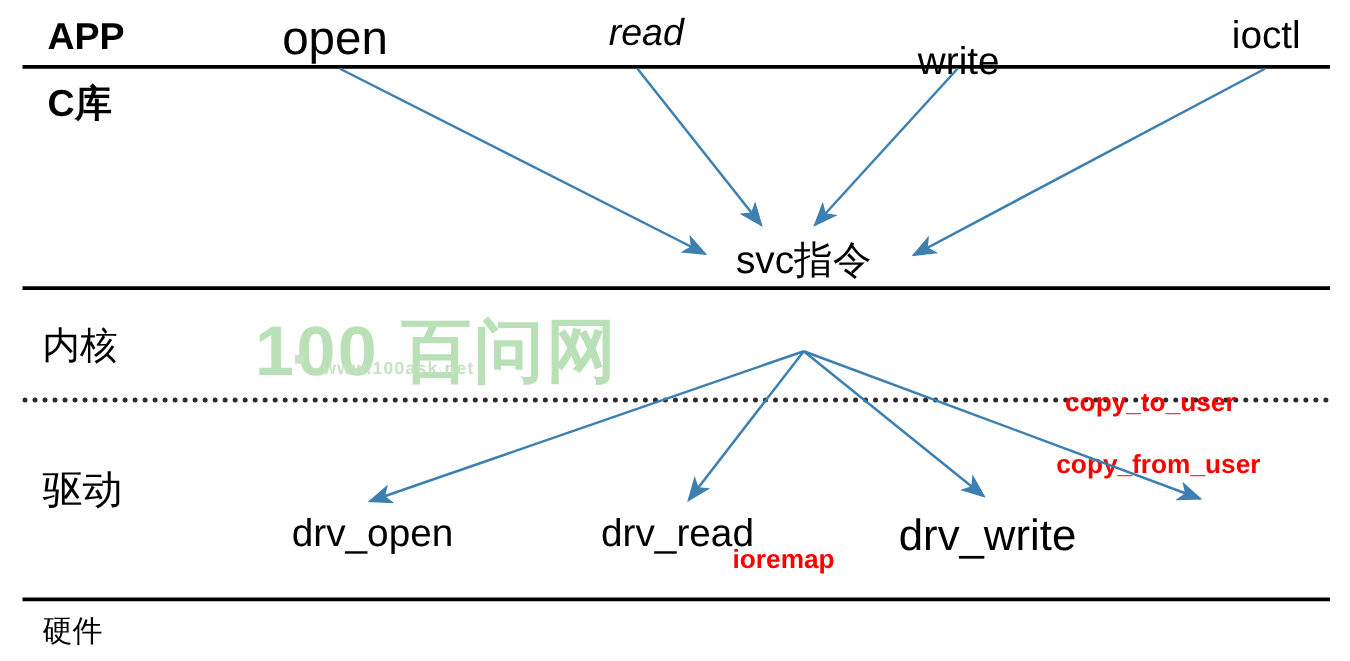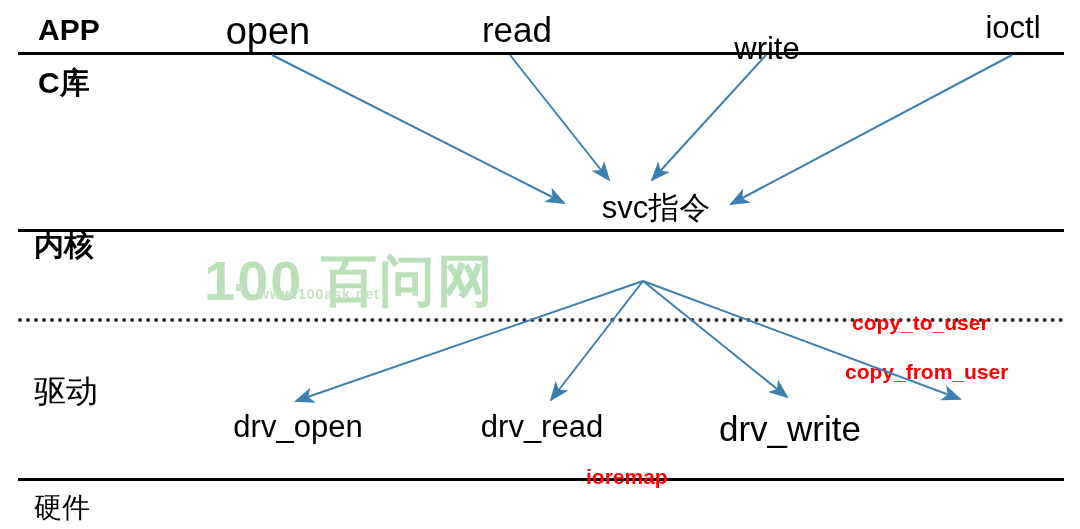--- a/index.html
+++ b/index.html
@@ -96,38 +96,38 @@
   <div class="wm wm-dot"></div>
   <div class="wm wm-sub">www.100ask.net</div>
 
   <div class="divider" style="top:52px;"></div>
   <div class="divider" style="top:229px;"></div>
   <div class="divider dotted" style="top:318px;"></div>
   <div class="divider" style="top:478px;"></div>
 
   <div class="layer-label" style="left:38px; top:13px;  font-size:30px;">APP</div>
   <div class="layer-label" style="left:38px; top:63px;  font-size:30px;">C库</div>
-  <div class="layer-label" style="left:34px; top:225px; font-size:30px; font-weight:bold;">内核</div>
+  <div class="layer-label" style="left:34px; top:256px; font-size:30px; font-weight:normal;">内核</div>
   <div class="layer-label" style="left:34px; top:370px; font-size:32px; font-weight:normal;">驱动</div>
-  <div class="layer-label" style="left:34px; top:489px; font-size:28px; font-weight:normal;">硬件</div>
+  <div class="layer-label" style="left:34px; top:489px; font-size:24px; font-weight:normal;">硬件</div>
 
   <div class="node-label" style="left:168px; top:10px; width:200px; font-size:38px;">open</div>
-  <div class="node-label" style="left:417px; top:10px; width:200px; font-size:35px;">read</div>
+  <div class="node-label" style="left:417px; top:10px; width:200px; font-size:30px;font-style:italic;">read</div>
   <div class="node-label" style="left:667px; top:10px; width:200px; font-size:31px;margin-top:21px;">write</div>
   <div class="node-label" style="left:913px; top:10px; width:200px; font-size:31px;">ioctl</div>
 
-  <div class="node-label" style="left:486px; top:187px; width:340px; font-size:31px;">svc指令</div>
+  <div class="node-label" style="left:473px; top:187px; width:340px; font-size:31px;">svc指令</div>
 
   <div class="node-label" style="left:198px; top:409px; width:200px; font-size:31px;">drv_open</div>
   <div class="node-label" style="left:442px; top:409px; width:200px; font-size:31px;">drv_read</div>
   <div class="node-label" style="left:690px; top:409px; width:200px; font-size:35px;">drv_write</div>
 
   <div class="red-note" style="left:852px; top:311px; font-size:21px;">copy_to_user</div>
   <div class="red-note" style="left:845px; top:360px; font-size:21px;">copy_from_user</div>
-  <div class="red-note" style="left:586px; top:465px; font-size:21px;">ioremap</div>
+  <div class="red-note" style="left:586px; top:436px; font-size:21px;">ioremap</div>
 
   <svg class="arrows" viewBox="0 0 1080 529">
     <defs>
       <marker id="ah" markerWidth="10" markerHeight="8" refX="9" refY="4" orient="auto" markerUnits="strokeWidth">
         <path d="M0,0 L10,4 L0,8 L2.6,4 z" fill="#3c7fb1"></path>
       </marker>
     </defs>
     <g stroke="#3c7fb1" stroke-width="2" fill="none" marker-end="url(#ah)">
       <line x1="272" y1="55" x2="564" y2="203"></line>
       <line x1="510" y1="55" x2="609" y2="180"></line>

